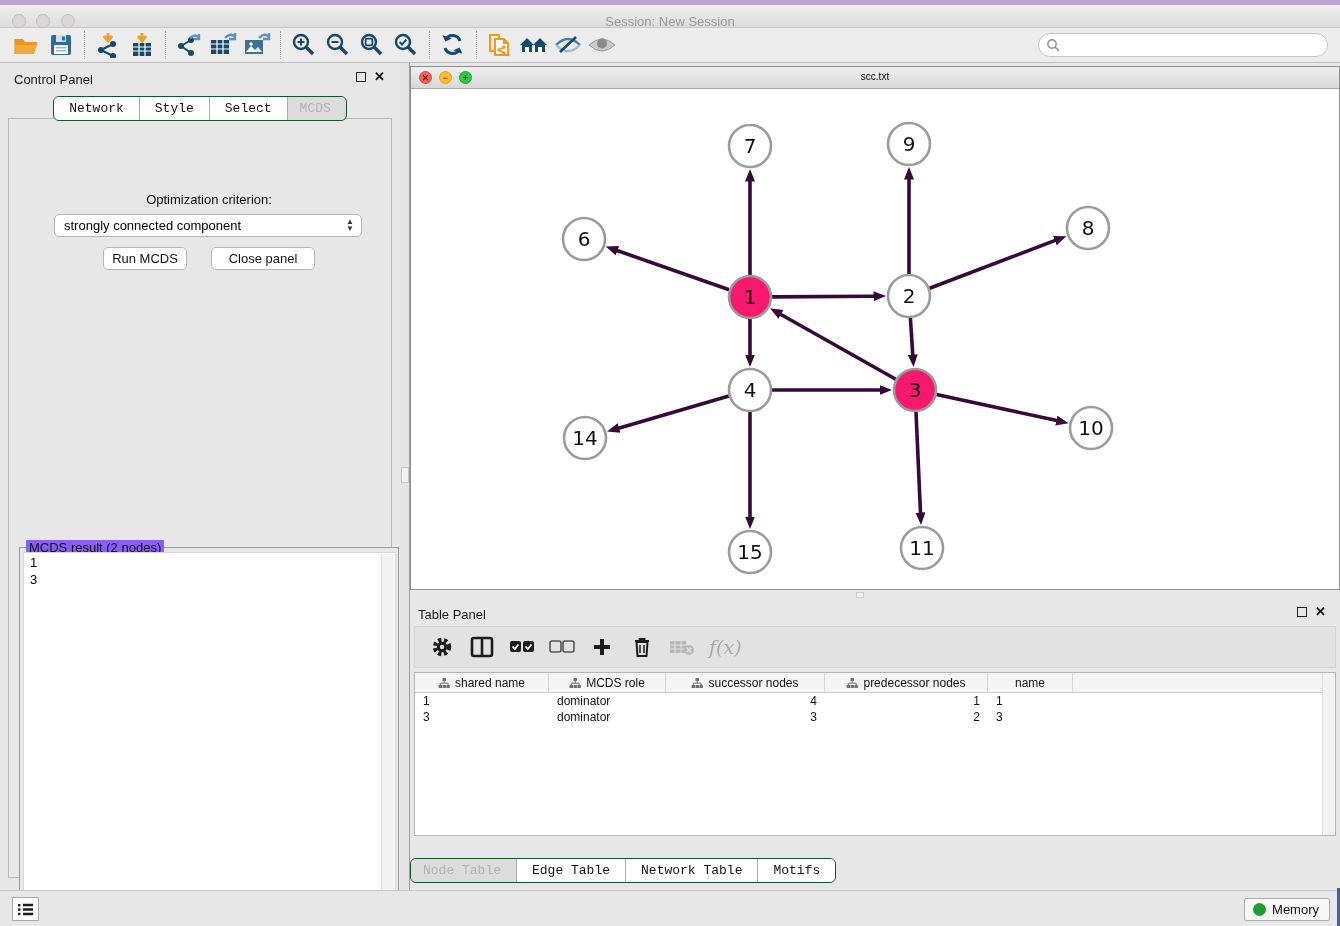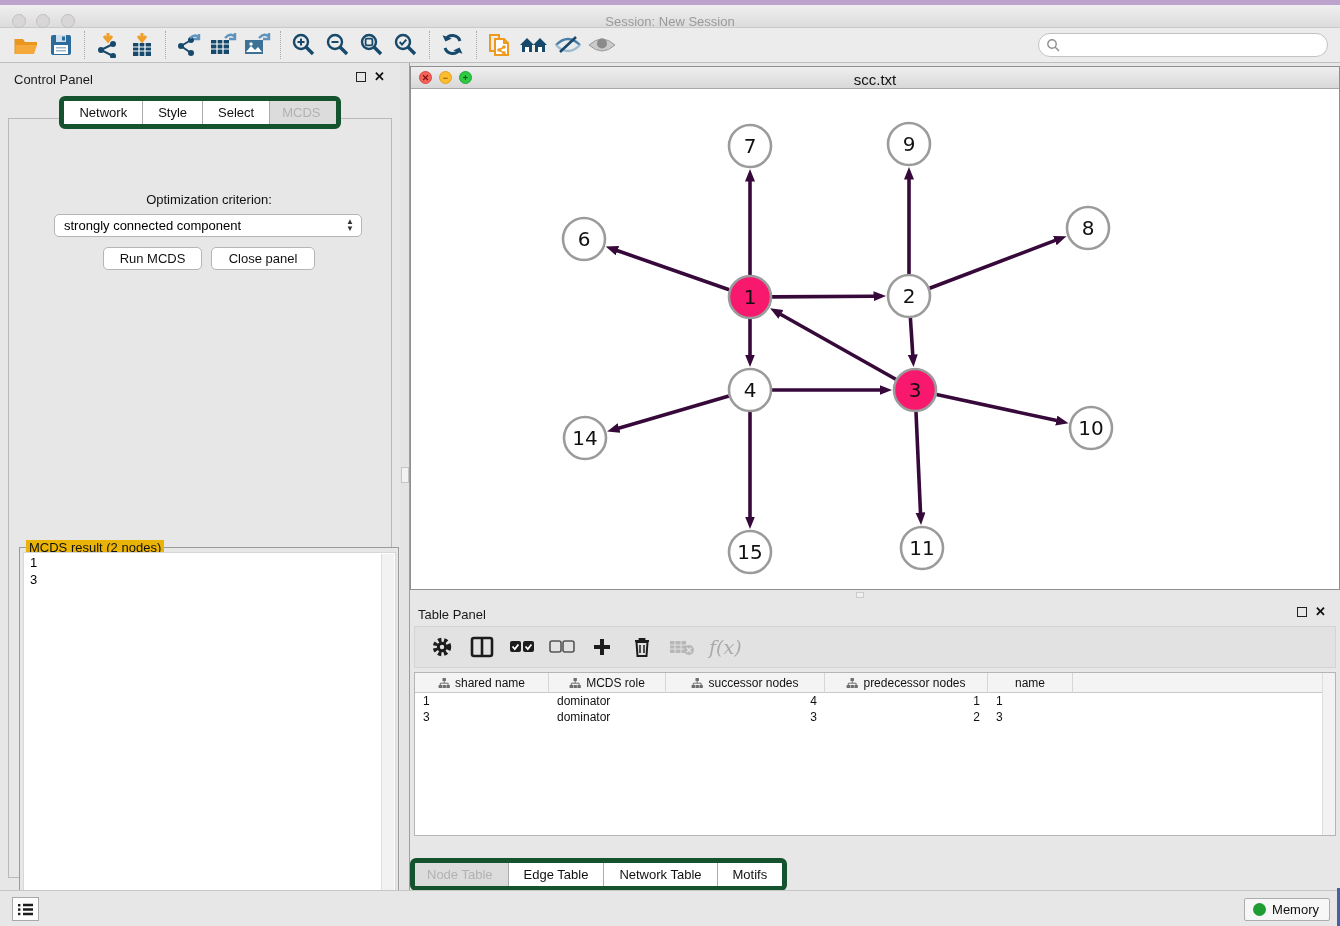--- a/index.html
+++ b/index.html
@@ -22,50 +22,50 @@
   #search-icon-s { position:absolute; left:8px; top:5px; }
 
   
   #control-panel { left:0; top:63px; width:400px; height:819px; background:#E7E7E7; }
   #cp-title { left:14px; top:9px; font-size:13px; color:#1A1A1A; }
   .panel-ctls { position:absolute; display:flex; gap:8px; align-items:center; }
   #cp-ctls { right:15px; top:9px; }
   .float-box { width:10px; height:10px; border:1.5px solid #222; display:inline-block; background:transparent; }
   .close-x { font-size:13px; font-weight:bold; color:#111; line-height:10px; }
   #cp-tabs { position:absolute; left:0; top:33px; width:400px; display:flex; justify-content:center; z-index:3; }
-  .tabgrp { display:flex; border:5px solid #14532d; border-radius:6px; overflow:hidden; background:#f0abfc; }
+  .tabgrp { display:flex; border:1px solid #14532d; border-radius:6px; overflow:hidden; background:#f0abfc;font-family:Liberation Mono, monospace; }
   .tab { padding:4px 15px; font-size:13px; color:#111; background:#FFF; border-right:1px solid #ABABAB; cursor:default; white-space:nowrap; }
   .tab:last-child { border-right:none; }
   .tab.selected { background:#DCDCDC; color:#B2B2B2;padding-left:12px; }
   #cp-box { left:8px; top:55px; width:384px; height:760px; border:1px solid #B9B9B9; background:#E7E7E7; }
   #opt-label { left:0; top:73px; width:400px; text-align:center; font-size:13px; color:#111; }
   #opt-select { left:45px; top:95px; width:308px; height:23px; background:#FFF; border:1px solid #B5B5B5; border-radius:5px; font-size:13px; display:flex; align-items:center; padding-left:9px; }
   #opt-stepper { position:absolute; right:7px; top:3px; display:flex; flex-direction:column; line-height:7px; font-size:8px; color:#333; }
   .mac-btn { position:absolute; height:23px; background:#FFF; border:1px solid #B5B5B5; border-radius:5px; font-size:13px; color:#111; display:flex; align-items:center; justify-content:center; }
-  #run-btn  { left:94px; top:128px; width:99px; }
+  #run-btn  { left:94px; top:128px; width:84px; }
   #close-btn{ left:202px; top:128px; width:104px; }
   #result-fs { position:absolute; left:10px; top:428px; width:380px; height:383px; border:1px solid #9B9B9B; background:#E7E7E7; }
-  #result-legend { position:absolute; left:6px; top:-8px; background:#eab308; padding:0 3px; font-size:13px; color:#111; }
+  #result-legend { position:absolute; left:6px; top:-8px; background:#8b5cf6; padding:0 3px; font-size:13px; color:#111; }
   #result-area { position:absolute; left:3px; top:4px; width:373px; height:375px; background:#FFF; border:1px solid #D7D7D7; font-size:13px; line-height:17px; padding:1px 6px; }
   #result-scroll { position:absolute; right:1px; top:1px; width:13px; height:373px; background:#F2F2F2; border-left:1px solid #DDD; }
 
   
   #v-split { left:400px; top:63px; width:10px; height:827px; background:#E4E4E4; border-right:1px solid #9E9E9E; }
   #v-split-handle { left:401px; top:467px; width:8px; height:16px; background:#F2F2F2; border:1px solid #C4C4C4; }
   #h-split { left:410px; top:590px; width:930px; height:10px; background:#E7E7E7; }
   #h-split-handle { left:856px; top:592px; width:8px; height:6px; background:#F0F0F0; border:1px solid #CCC; }
 
   
   #net-window { left:410px; top:66px; width:930px; height:524px; border:1px solid #8F8F8F; background:#FFF; }
   #net-titlebar { position:absolute; left:0; top:0; width:928px; height:22px; background:linear-gradient(#EFEFEF,#D8D8D8); border-bottom:1px solid #A8A8A8; }
   .mini-light { position:absolute; top:4px; width:13px; height:13px; border-radius:50%; font-size:9px; font-weight:bold; text-align:center; line-height:13px; }
   #light-close { left:8px;  background:#F2635B; border:1px solid #D6483F; color:#7E100A; }
   #light-min   { left:28px; background:#FDBC30; border:1px solid #E0A321; color:#93590B; }
   #light-max   { left:48px; background:#30C944; border:1px solid #23A535; color:#0A5E14; }
-  #net-title { position:absolute; left:0; top:4px; width:928px; text-align:center; font-size:15px; color:#111; }
+  #net-title { position:absolute; left:0; top:4px; width:928px; text-align:center; font-size:10px; color:#111; }
   #graph-svg { position:absolute; left:0; top:23px; }
 
   
   #table-panel { left:410px; top:600px; width:930px; height:290px; background:#E7E7E7; }
   #tp-title { left:8px; top:7px; font-size:13px; color:#1A1A1A; }
   #tp-ctls { right:14px; top:7px; }
   #tp-toolbar { left:4px; top:26px; width:922px; height:42px; background:#E2E2E2; border:1px solid #D4D4D4; border-radius:0; display:flex; align-items:center; gap:14px; padding-left:14px; }
   .tpt-icon { width:26px; height:26px; display:flex; align-items:center; justify-content:center; }
   #fx-label { font-family:"DejaVu Serif", serif; font-style:italic; font-size:19px; color:#A9A9A9; }
   #tbl-wrap { left:4px; top:72px; width:922px; height:164px; background:#FFF; border:1px solid #B5B5B5; overflow:hidden; }

